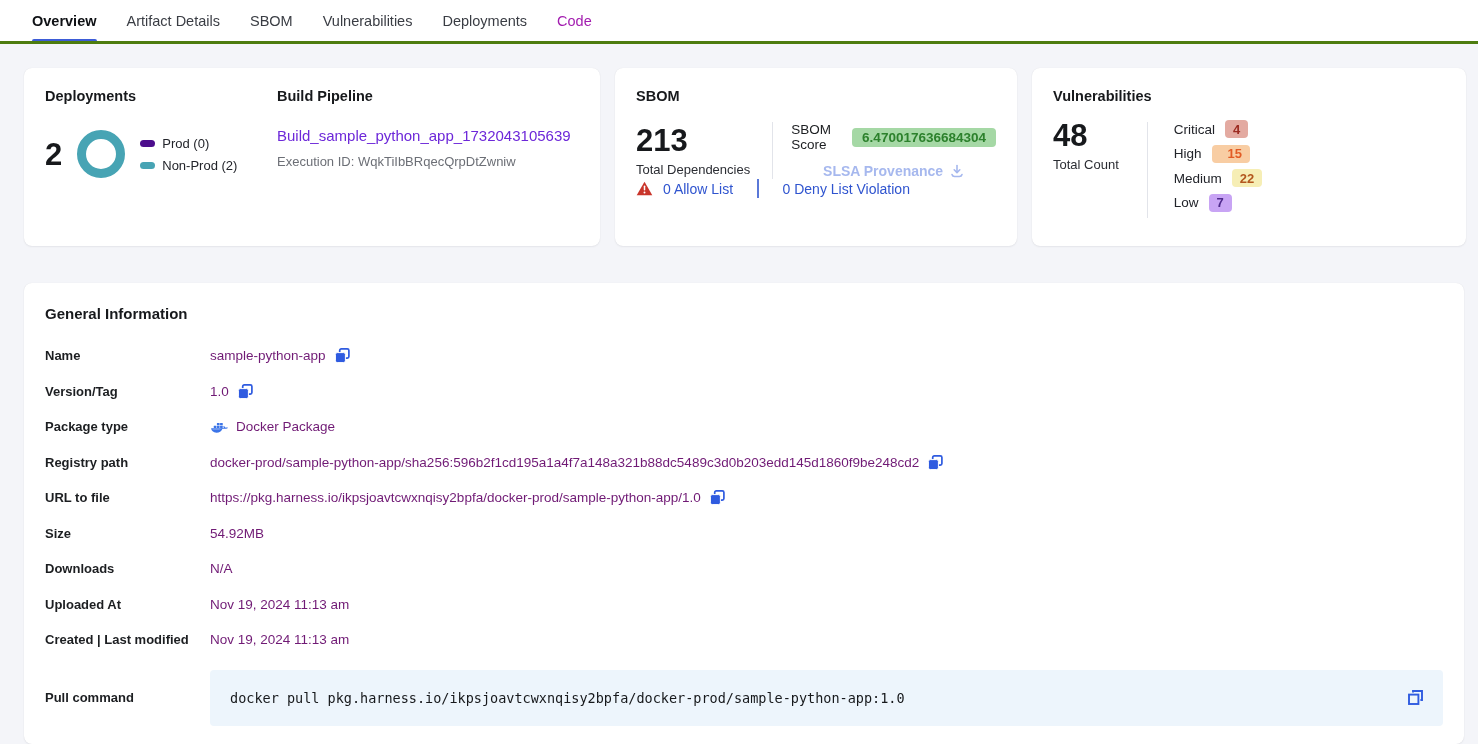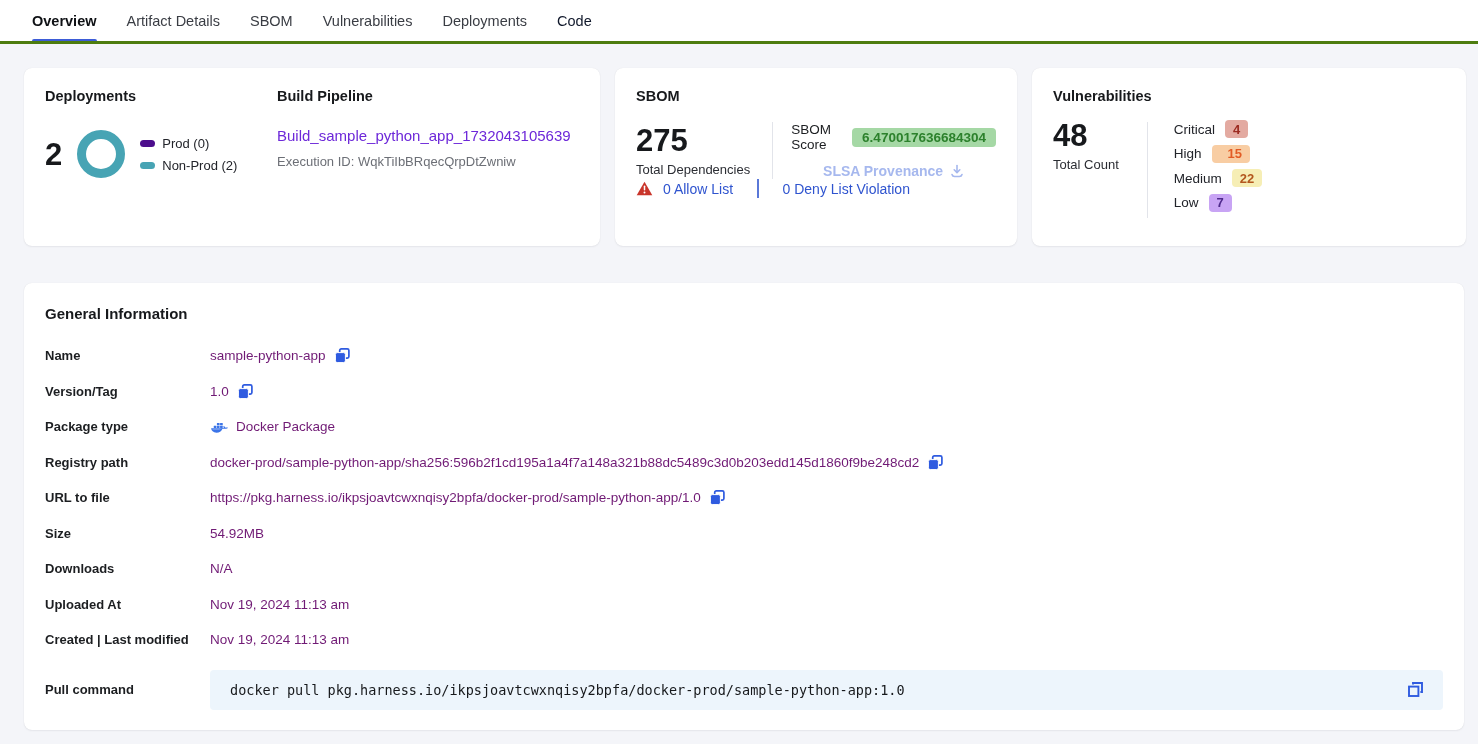--- a/index.html
+++ b/index.html
@@ -25,21 +25,21 @@
     display:flex; align-items:center;
     font-size:14.5px; color:#3a3d44;
     cursor:pointer; position:relative;
     white-space:nowrap;
   }
   .tab.active { color:#0f1115; font-weight:700; }
   .tab.active::after {
     content:""; position:absolute; left:0; right:0; bottom:0;
     height:2.5px; background:#3d5cd7; border-radius:2px 2px 0 0;
   }
-  .tab.disabled { color:#0f172a; cursor:default; }
+  .tab.disabled { color:#a21caf; cursor:default; }
 
   
   .content { padding:24px 12px 0 24px; }
   .cards-row { display:flex; gap:15px; margin-bottom:37px; }
   .card {
     background:#ffffff; border-radius:8px;
     box-shadow:0 1px 2px rgba(16,24,40,.06), 0 0 1px rgba(16,24,40,.10);
     padding:20px 21px;
   }
   .card h3 { font-size:14.5px; font-weight:700; color:#17191c; }
@@ -97,21 +97,21 @@
 
   
   .card-general { margin-right:2px; padding:22px 21px 18px 21px; min-height:447px; }
   .card-general h3 { font-size:15px; margin-bottom:16px; }
   .gi-row { display:flex; align-items:center; min-height:35.5px; }
   .gi-label { flex:0 0 165px; font-size:13px; font-weight:700; color:#1c1e21; }
   .gi-value { display:flex; align-items:center; gap:8px; font-size:13.5px; color:#701a75; min-width:0; }
   .copy-btn { display:inline-flex; cursor:pointer; flex:0 0 auto; }
   .pull-row { display:flex; align-items:center; margin-top:12px; }
   .pull-box {
-    flex:1; background:#edf5fc; border-radius:4px; height:40px;
+    flex:1; background:#edf5fc; border-radius:4px; height:56px;
     display:flex; align-items:center; justify-content:space-between;
     padding:0 18px 0 20px;
   }
   .pull-cmd { font-family:"DejaVu Sans Mono","Liberation Mono",monospace; font-size:13.5px; color:#17191c; }
   svg { display:block; }
 </style>
 </head>
 <body>
 
 <header class="tabbar">
@@ -161,21 +161,21 @@
         <h3>Build Pipeline</h3>
         <a class="pipeline-link">Build_sample_python_app_1732043105639</a>
         <div class="exec-id">Execution ID: WqkTiIbBRqecQrpDtZwniw</div>
       </div>
     </section>
 
     <section class="card card-sbom">
       <h3>SBOM</h3>
       <div class="sbom-mid">
         <div class="num-block">
-          <span class="big-num">275</span>
+          <span class="big-num">213</span>
           <span class="cap">Total Dependencies</span>
         </div>
         <div class="vdiv"></div>
         <div class="sbom-right">
           <div class="score-row">
             <span>SBOM Score</span>
             <span class="score-pill" style="background-color: rgb(165, 216, 165); color: rgb(44, 129, 44);">6.470017636684304</span>
           </div>
           <div class="slsa-row">
             <span>SLSA Provenance</span>

